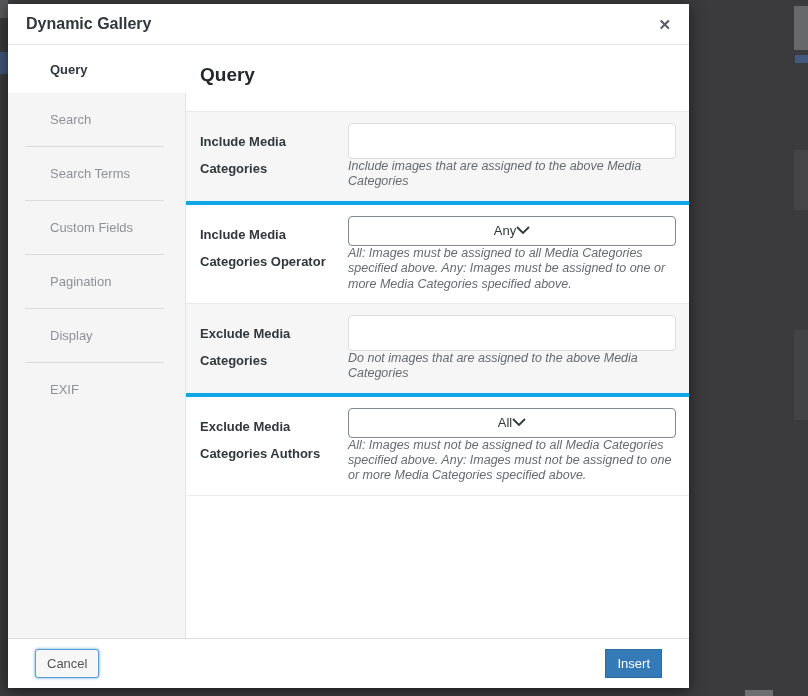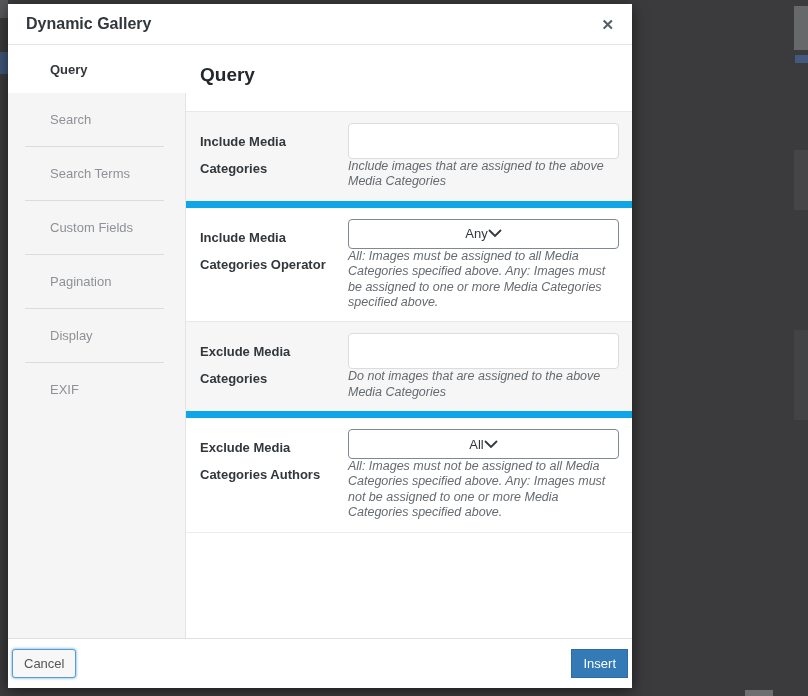--- a/index.html
+++ b/index.html
@@ -14,21 +14,21 @@
   .frag-l0 { left:0; top:0;    width:8px;  height:18px; background:#58585a; }
   .frag-l1 { left:0; top:52px; width:8px;  height:22px; background:#3f5578; }
   .frag-r1 { right:0; top:6px;   width:14px; height:44px; background:#66686a; }
   .frag-r2 { right:0; top:55px;  width:13px; height:8px;  background:#44597f; }
   .frag-r3 { right:0; top:150px; width:14px; height:60px; background:#454547; }
   .frag-r4 { right:0; top:330px; width:14px; height:90px; background:#434345; }
   .frag-b1 { left:745px; bottom:0; width:28px; height:6px; background:#6e6e70; }
 
   .modal {
     position:absolute; left:8px; top:4px;
-    width:624px; height:684px;
+    width:681px; height:684px;
     background:#fff;
     display:flex; flex-direction:column;
     box-shadow:0 3px 14px rgba(0,0,0,.55);
     z-index:1;
   }
   .modal-header {
     flex:0 0 40px;
     display:flex; align-items:center; justify-content:space-between;
     padding:0 15px 0 18px;
     border-bottom:1px solid #e5e5e5;
@@ -68,21 +68,21 @@
     padding:19px 0 0 14px;
     flex:0 0 47px;
   }
   .form-row {
     display:flex;
     padding:11px 8px 11px 14px;
   }
   .form-row.shaded {
     background:#f6f6f6;
     border-top:1px solid #e8e8e8;
-    border-bottom:7px solid #0ea5e9;
+    border-bottom:4px solid #0ea5e9;
   }
   .form-row.last { border-bottom:1px solid #ededed; }
   .row-label {
     flex:0 0 148px; width:148px;
     font-size:13px; font-weight:bold; color:#32373c;
     line-height:27px; padding-top:5px;
   }
   .row-field { flex:1 1 auto; min-width:0; padding-right:5px; }
   .text-input {
     display:block; width:100%; box-sizing:border-box;
@@ -106,21 +106,21 @@
     font-style:italic; color:#666b70; font-size:12.5px;
     line-height:1.23;
   }
   .content-spacer { flex:1 1 auto; background:#fff; }
 
   .modal-footer {
     flex:0 0 49px;
     border-top:1px solid #dfdfdf;
     background:#fff;
     display:flex; align-items:center; justify-content:space-between;
-    padding:0 4px;
+    padding:0 27px;
   }
   .btn {
     font-size:13px;
     font-family:"Liberation Sans", sans-serif;
     padding:6px 11px; cursor:pointer;
   }
   .btn-cancel {
     background:#f7f7f7; color:#555;
     border:1px solid #5b9dd9; border-radius:3px;
     box-shadow:0 0 3px rgba(30,140,190,.8);

